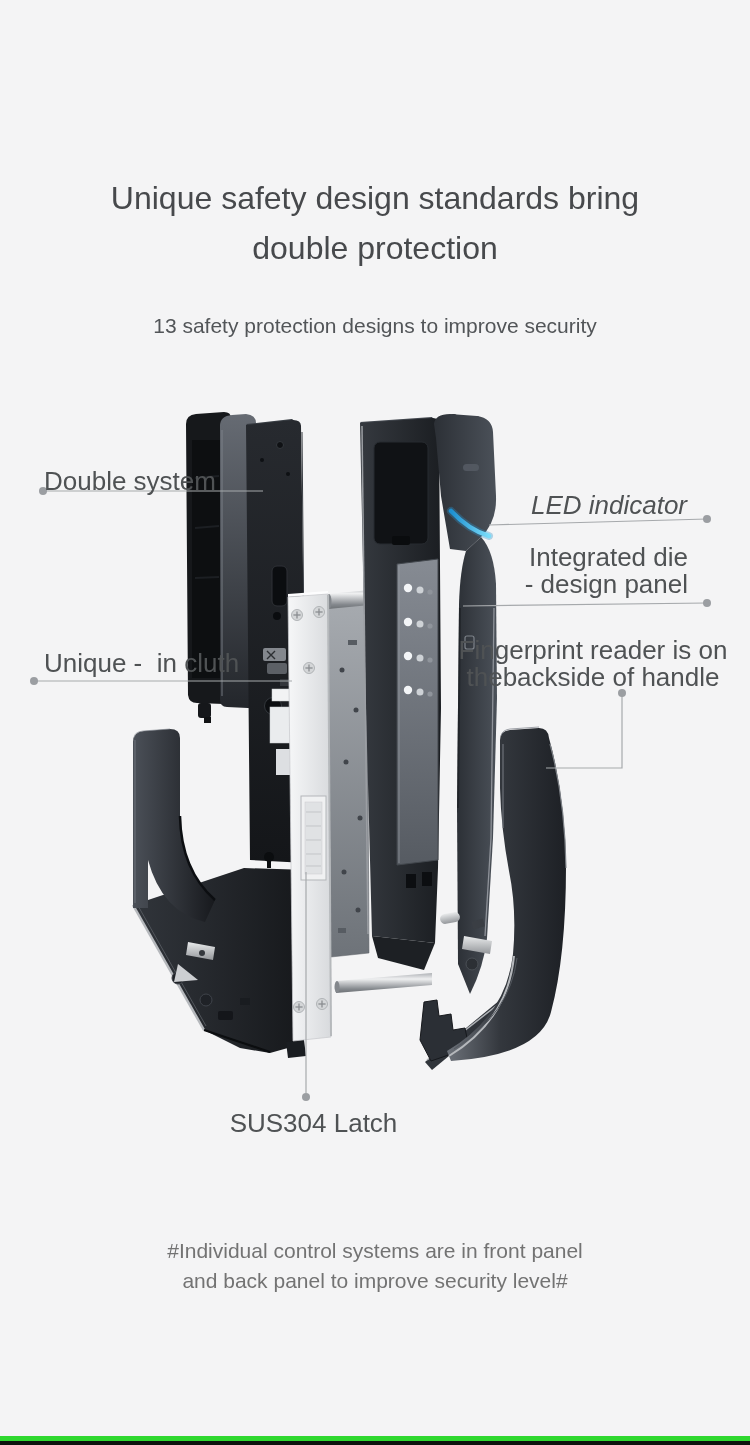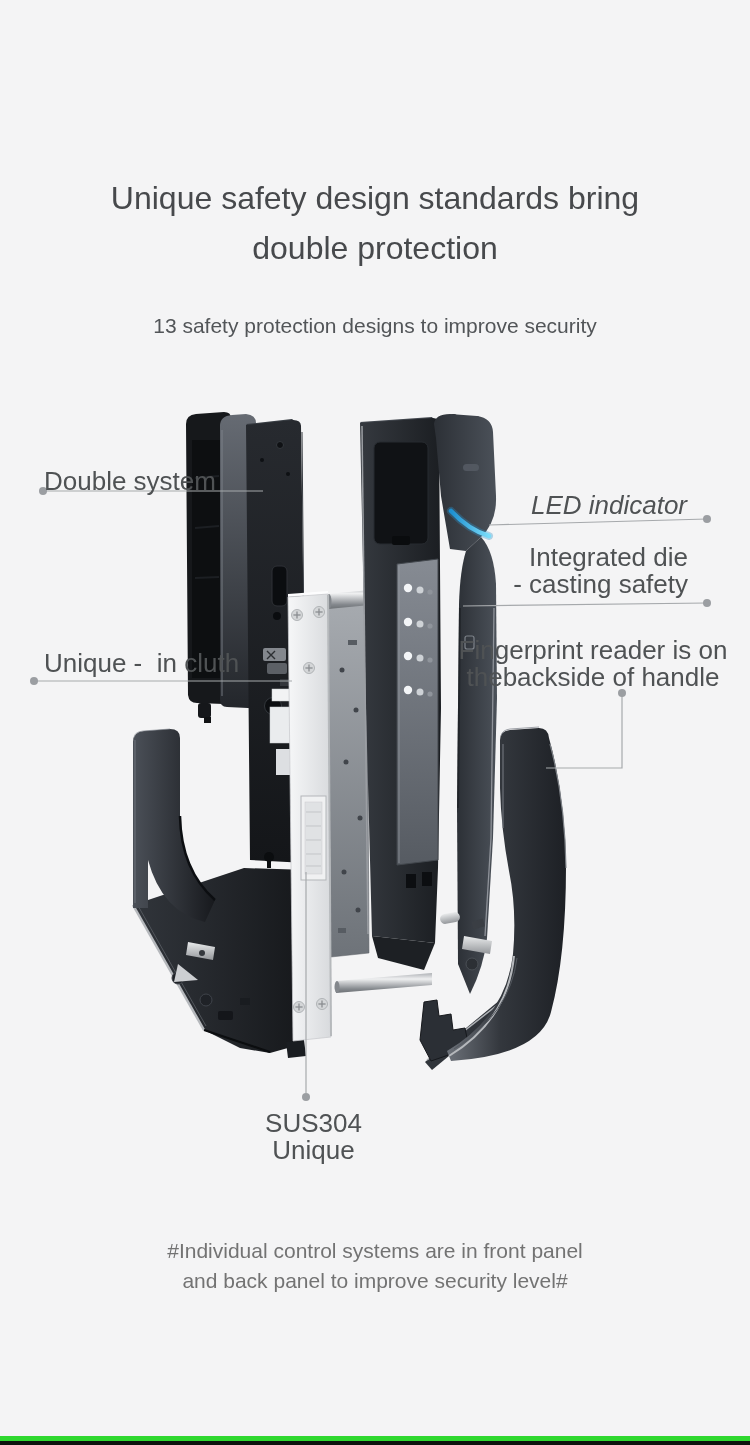--- a/index.html
+++ b/index.html
@@ -279,24 +279,24 @@
       <circle cx="707" cy="603" r="4"></circle>
       <circle cx="34" cy="681" r="4"></circle>
       <circle cx="622" cy="693" r="4"></circle>
       <circle cx="306" cy="1097" r="4"></circle>
     </g>
   </svg>
 
   <div class="label label-double-system">Double system</div>
   <div class="label label-led">LED indicator</div>
   <div class="label label-diecast">Integrated die
-- casting safety</div>
+- design panel</div>
   <div class="label label-clutch">Unique -  in cluth</div>
   <div class="label label-fingerprint">Fingerprint reader is on
 thebackside of handle</div>
-  <div class="label label-latch">SUS304 Unique</div>
+  <div class="label label-latch">SUS304 Latch</div>
 
   <div class="footer-note">#Individual control systems are in front panel
 and back panel to improve security level#</div>
 
   <div class="bottom-green"></div>
   <div class="bottom-dark"></div>
 </div>
 
 </body></html>

